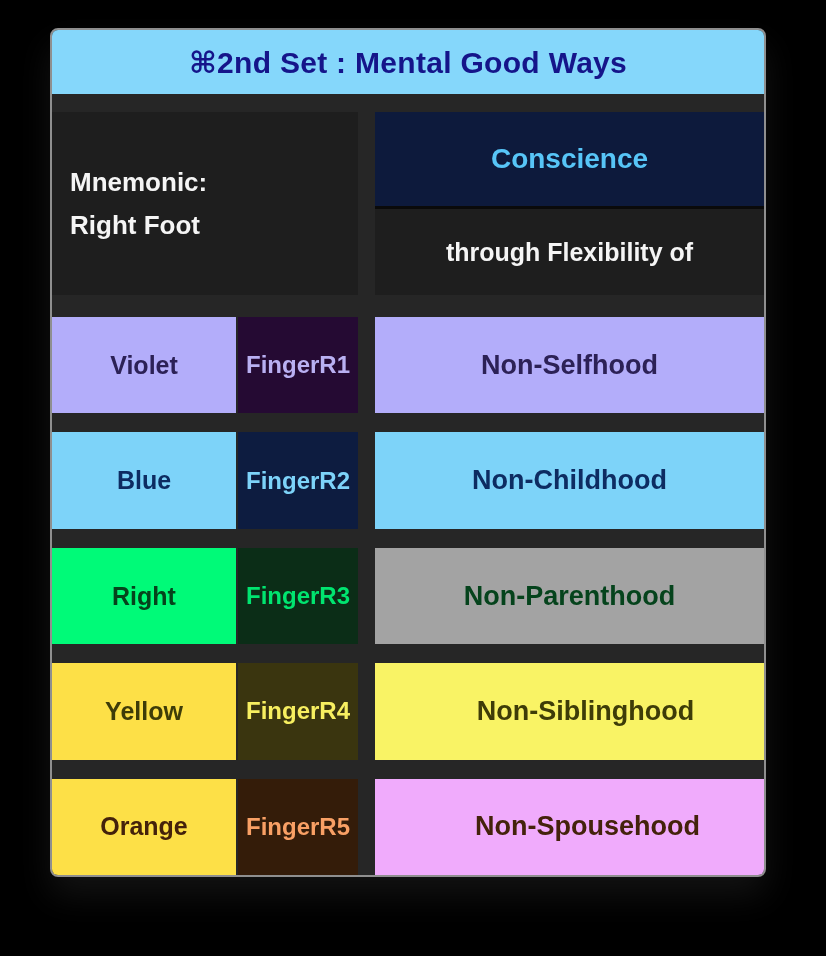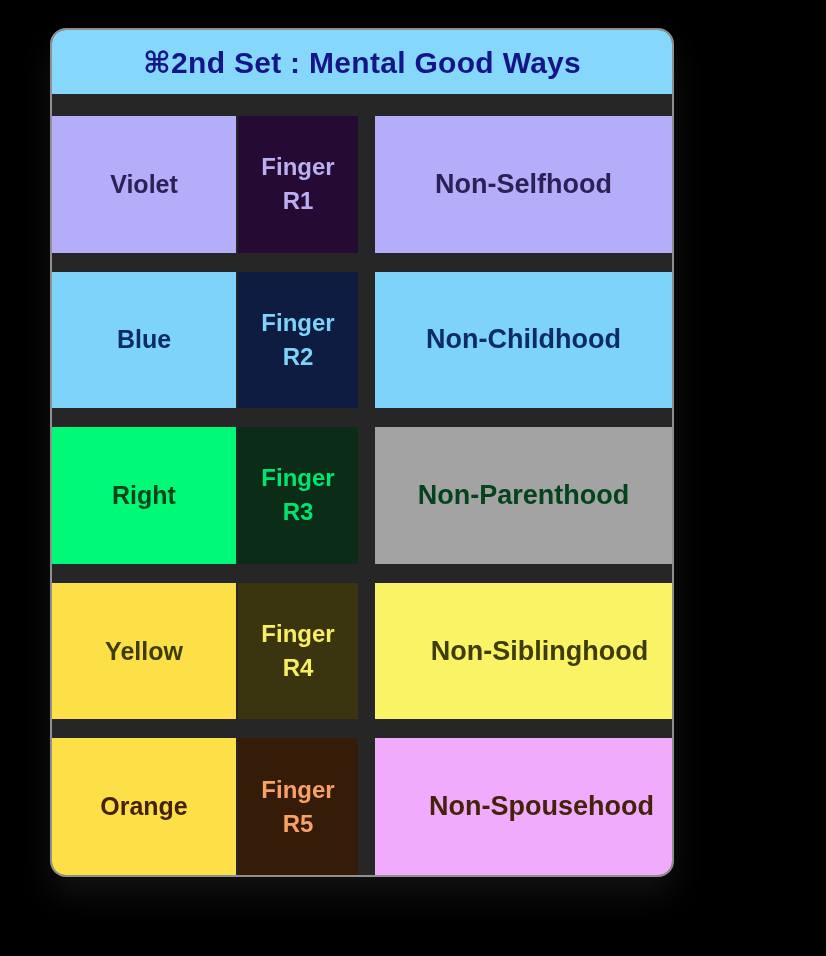--- a/index.html
+++ b/index.html
@@ -6,24 +6,24 @@
   html, body {
     width: 826px; height: 956px;
     background: #000000;
     font-family: "Liberation Sans", "DejaVu Sans", sans-serif;
     font-weight: 700;
     overflow: hidden;
   }
   .card {
     position: absolute;
     left: 50px; top: 28px;
-    width: 624px; height: 849px;
+    width: 716px; height: 849px;
     background: #262626;
     border: 2px solid #8f8f8f;
-    border-radius: 16px;
+    border-radius: 8px;
     overflow: hidden;
     display: flex;
     flex-direction: column;
     box-shadow: 0 18px 34px rgba(70,70,70,0.28), 0 6px 14px rgba(0,0,0,0.85);
   }
   .header {
     height: 64px;
     flex: 0 0 64px;
     background: #85d7fb;
     display: flex;
@@ -87,35 +87,49 @@
   .cell {
     display: flex;
     align-items: center;
     justify-content: center;
     text-align: center;
   }
   .color-cell { width: 184px; font-size: 25px; }
   .finger-cell {
     width: 120px;
     margin-left: 2px;
-    flex-direction: column;
+    flex-direction: row;
     font-size: 24px;
     line-height: 34px;
   }
   .value-cell { flex: 1; margin-left: 17px; font-size: 27px; }
 </style>
 </head>
 <body>
 
 <div class="card">
 
   <div class="header">
     <div class="title">⌘2nd Set : Mental Good Ways</div>
   </div>
 
+  <div class="top-section">
+    <div class="mnemonic-cell">
+      <div>Mnemonic:</div>
+      <div>Right Foot</div>
+    </div>
+    <div class="right-stack">
+      <div class="conscience-cell">
+        <span>Conscience</span>
+      </div>
+      <div class="through-cell">
+        <span>through Flexibility of</span>
+      </div>
+    </div>
+  </div>
 
   <div class="rows" id="rows">
   <div class="row">
     <div class="cell color-cell" style="background: rgb(179, 173, 250); color: rgb(44, 33, 86);">
       <span>Violet</span>
     </div>
     <div class="cell finger-cell" style="background: rgb(37, 10, 51); color: rgb(185, 176, 242);">
       <span>Finger</span>
       <span>R1</span>
     </div>

